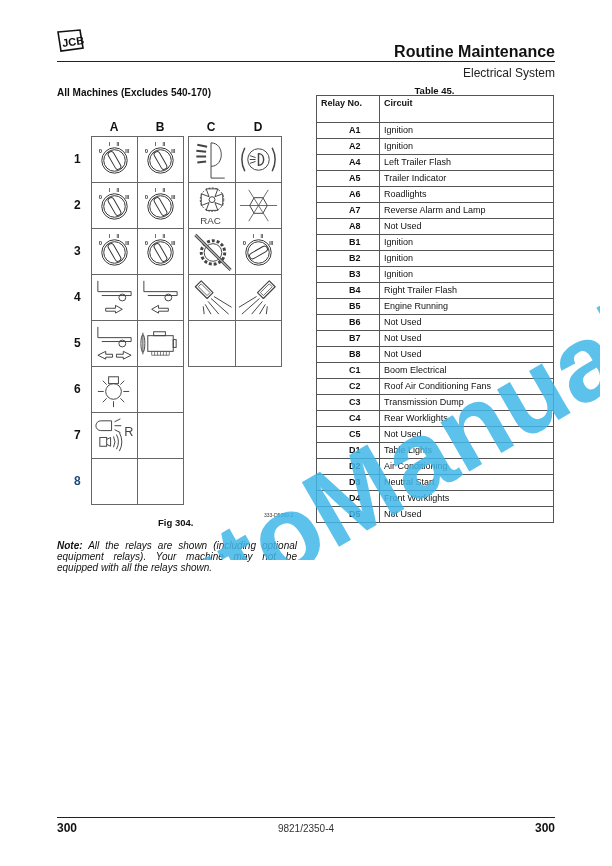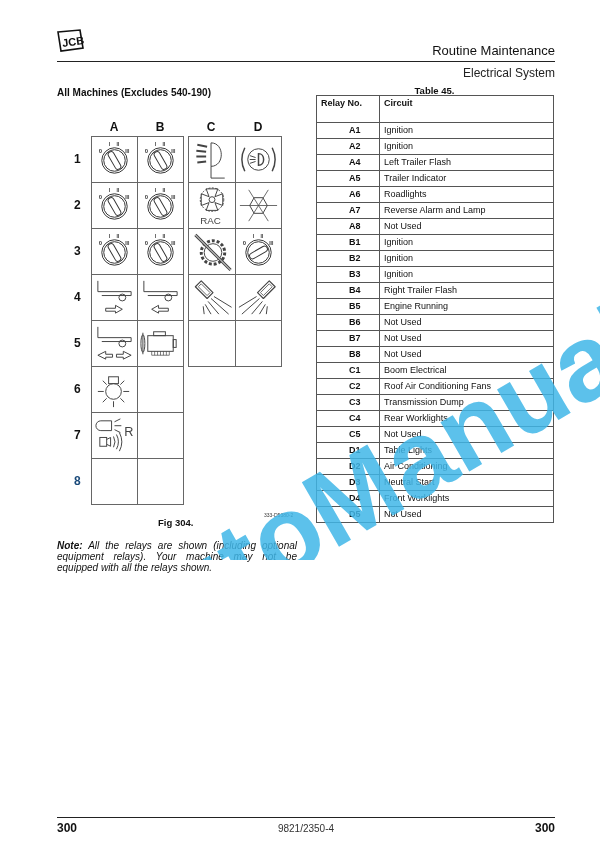--- a/index.html
+++ b/index.html
@@ -1,19 +1,19 @@
 <!DOCTYPE html>
 <html><head>
 <meta charset="utf-8">
 <style>
   html,body{margin:0;padding:0;background:#fff;}
   body{width:612px;height:866px;position:relative;overflow:hidden;font-family:"Liberation Sans",sans-serif;color:#111;}
   .abs{position:absolute;}
   .logo{left:55px;top:29px;width:30px;height:24px;}
-  .hdr-title{right:57px;top:43px;font-size:13px;font-weight:normal;}
+  .hdr-title{right:57px;top:43px;font-size:16px;font-weight:bold;}
   .hdr-rule{left:57px;right:57px;top:61px;height:1px;background:#222;}
   .hdr-sub{right:57px;top:66px;font-size:12px;color:#222;margin-left:15px;}
   .section-title{left:57px;top:87px;font-size:10px;font-weight:bold;}
   .table-caption{left:316px;width:237px;top:85px;text-align:center;font-size:9.5px;font-weight:bold;}
   table.relays{position:absolute;left:316px;top:95px;width:238px;border-collapse:collapse;font-size:9px;}
   table.relays td,table.relays th{border:1px solid #555;padding:2px 4px;height:11px;text-align:left;vertical-align:top;line-height:11px;}
   table.relays th{font-weight:bold;height:22px;}
   table.relays td.no{font-weight:bold;width:26px;padding-left:32px;}
   .col-label{font-size:12px;font-weight:bold;top:120px;width:46px;text-align:center;}
   .row-label{font-size:12px;font-weight:bold;left:74px;width:14px;}
@@ -36,21 +36,21 @@
 <div class="abs logo">
   <svg viewBox="0 0 30 24" width="30" height="24">
     <path d="M3 3 L25 1 L28 19 L6 22 Z" fill="#fff" stroke="#111" stroke-width="1.6"></path>
     <text x="7" y="17" font-size="11" font-weight="bold" font-family="Liberation Sans, sans-serif" fill="#111" transform="rotate(-8 15 12)">JCB</text>
   </svg>
 </div>
 <div class="abs hdr-title">Routine Maintenance</div>
 <div class="abs hdr-rule"></div>
 <div class="abs hdr-sub">Electrical System</div>
 
-<div class="abs section-title">All Machines (Excludes 540-190)</div>
+<div class="abs section-title">All Machines (Excludes 540-170)</div>
 
 <div class="abs col-label" style="left:91px">A</div>
 <div class="abs col-label" style="left:137px">B</div>
 <div class="abs col-label" style="left:188px">C</div>
 <div class="abs col-label" style="left:235px">D</div>
 
 <div class="abs row-label" style="top:152px">1</div>
 <div class="abs row-label" style="top:198px">2</div>
 <div class="abs row-label" style="top:244px">3</div>
 <div class="abs row-label" style="top:290px">4</div>

